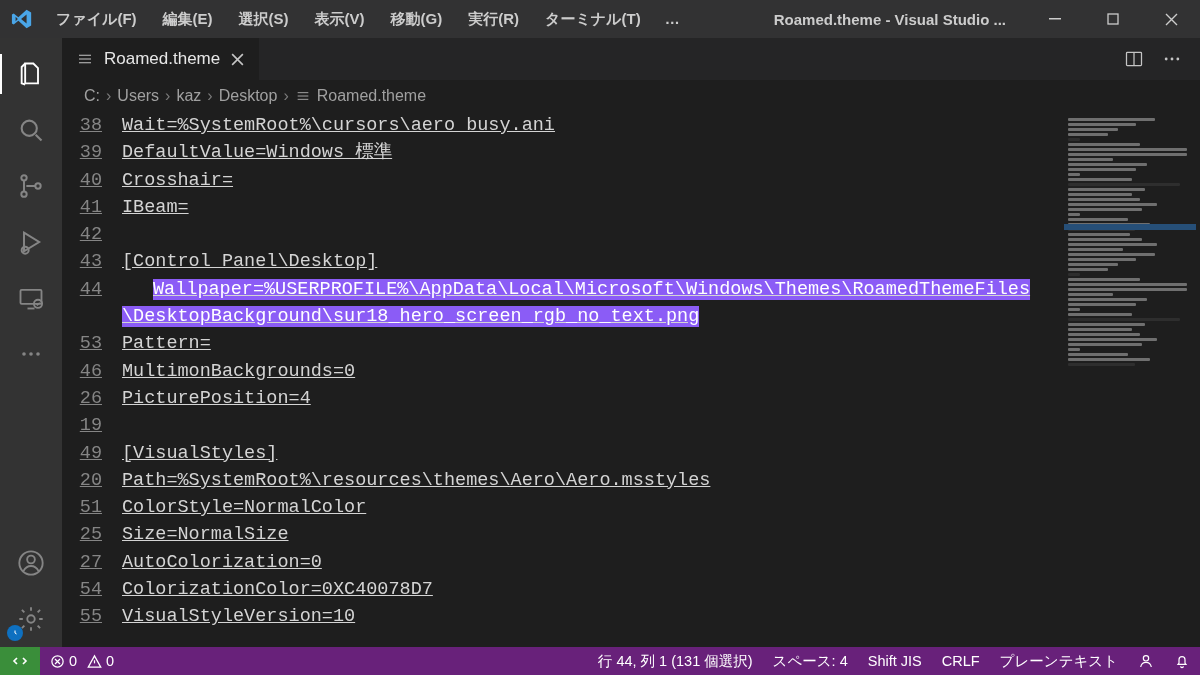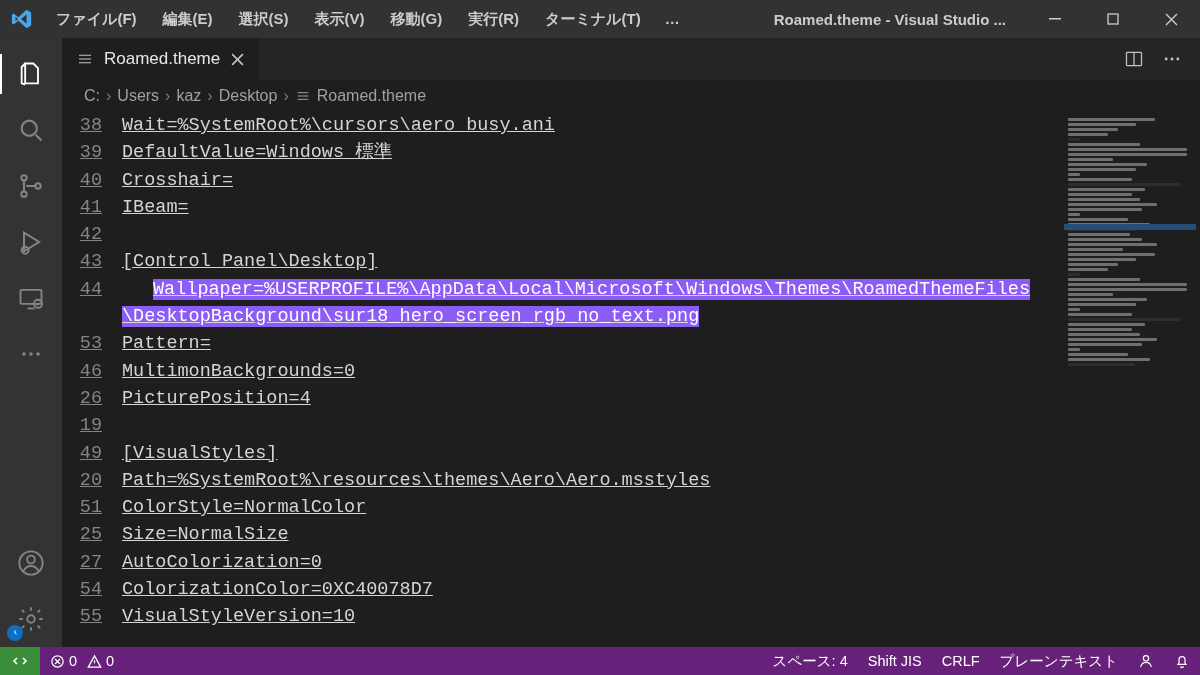--- a/index.html
+++ b/index.html
@@ -321,20 +321,21 @@
         <path d="M8 8l8 8M16 8l-8 8"></path>
       </svg>
     <span>0</span>
     <svg width="15" height="15" viewBox="0 0 24 24" fill="none" stroke="#fff" stroke-width="2" style="margin-left:6px">
         <path d="M12 3l10 18H2z"></path>
         <path d="M12 10v5M12 18v0"></path>
       </svg>
     <span>0</span>
   </div>
   <div class="spacer"></div>
+  <div class="sitem">行 44, 列 1 (131 個選択)</div>
   <div class="sitem">スペース: 4</div>
   <div class="sitem">Shift JIS</div>
   <div class="sitem">CRLF</div>
   <div class="sitem">プレーンテキスト</div>
   <div class="sitem">
     <svg width="16" height="16" viewBox="0 0 24 24" fill="none" stroke="#fff" stroke-width="1.8">
         <circle cx="12" cy="8" r="4"></circle>
         <path d="M4 21c1-5 5-7 8-7s7 2 8 7"></path>
       </svg>
   </div>

